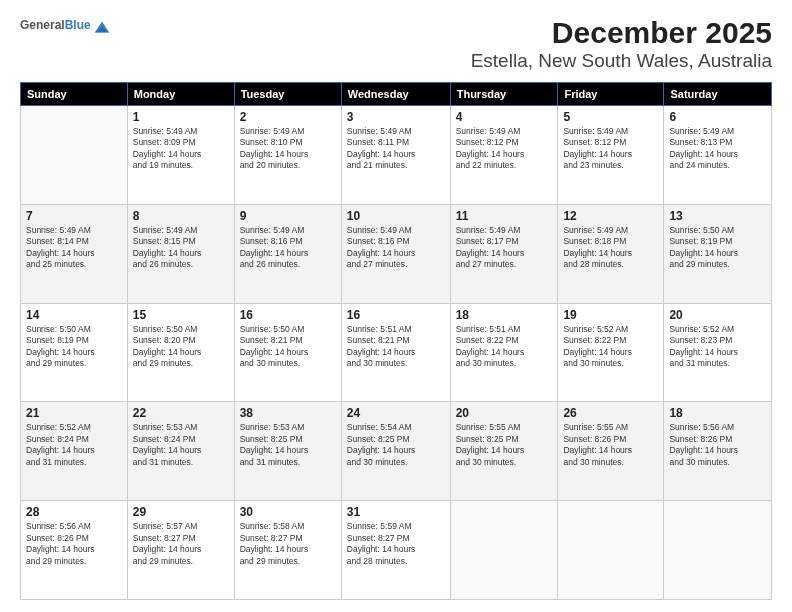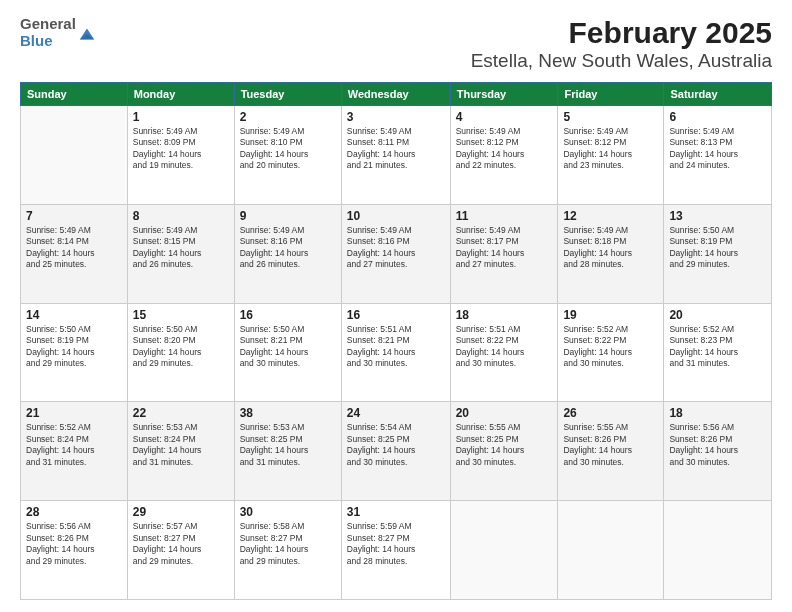--- a/index.html
+++ b/index.html
@@ -22,22 +22,22 @@
       justify-content: space-between;
       align-items: flex-start;
       margin-bottom: 10px;
     }
     .logo {
       display: flex;
       align-items: center;
     }
     .logo-text {
       display: flex;
-      flex-direction: column;
-      font-size: 15px;
+      flex-direction: row;
+      font-size: 12px;
       font-weight: bold;
       line-height: 1.1;
     }
     .logo-text span:first-child { color: #555; }
     .logo-text span:last-child { color: #3a7ebf; }
     .logo-icon {
       width: 18px;
       height: 18px;
       margin-left: 2px;
       margin-top: 2px;
@@ -55,21 +55,21 @@
       color: #444;
       font-weight: normal;
     }
     .calendar {
       flex: 1;
       border-collapse: collapse;
       width: 100%;
       font-size: 9.5px;
     }
     .calendar thead tr th {
-      background: #15803d;
+      background: #000000;
       color: #fff;
       text-align: left;
       padding: 5px 6px;
       font-size: 11px;
       font-weight: bold;
       border: 1px solid #2e6aa3;
     }
     .calendar tbody tr td {
       border: 1px solid #ccc;
       vertical-align: top;
@@ -106,21 +106,21 @@
       <div class="logo-text">
         <span>General</span>
         <span>Blue</span>
       </div>
       <svg class="logo-icon" viewBox="0 0 20 20">
         <polygon points="2,16 10,4 18,16" fill="#3a7ebf"></polygon>
         <polygon points="10,10 18,16 2,16" fill="#2255a0" opacity="0.5"></polygon>
       </svg>
     </div>
     <div class="title-block">
-      <h1>February 2025</h1>
+      <h1>December 2025</h1>
       <h2>Estella, New South Wales, Australia</h2>
     </div>
   </div>
 
   <table class="calendar">
     <thead>
       <tr>
       <th>Sunday</th>
           <th>Monday</th>
           <th>Tuesday</th>

